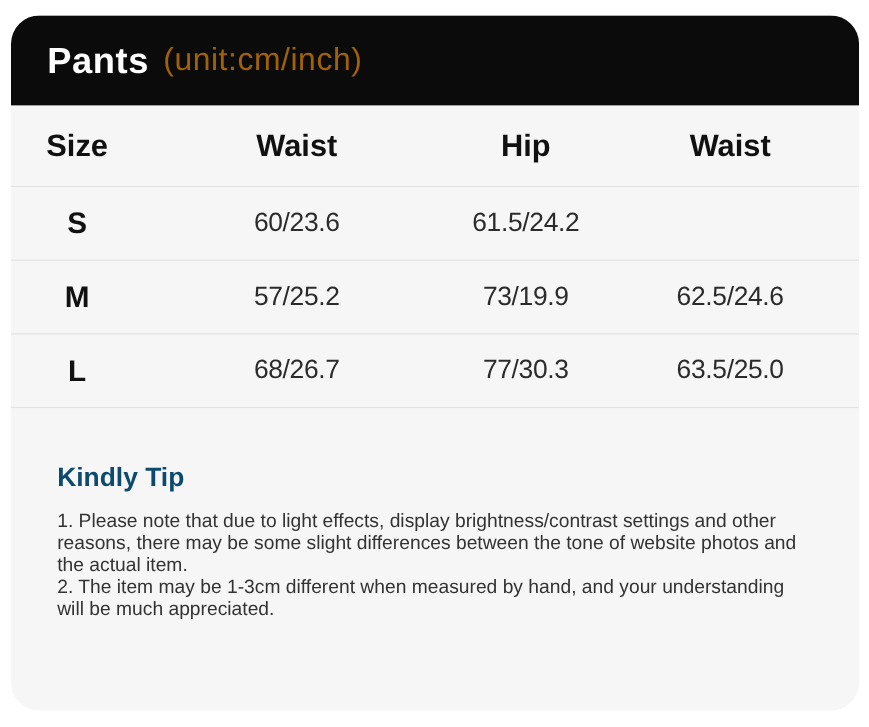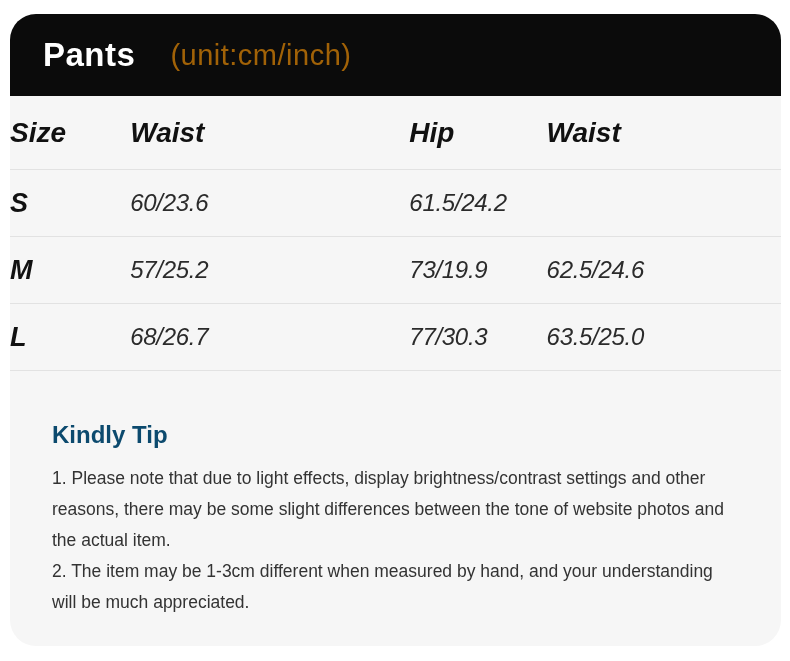--- a/index.html
+++ b/index.html
@@ -26,21 +26,20 @@
     overflow: hidden;
     background: #f6f6f6;
   }
   .card-header {
     background: #0b0b0b;
     height: 82px;
     display: flex;
     align-items: center;
     padding-left: 33px;
     box-sizing: border-box;
-    gap: 22px;
   }
   .card-title {
     color: #ffffff;
     font-size: 33px;
     font-weight: 700;
     letter-spacing: 0.5px;
   }
   .card-unit {
     color: #a16207;
     font-size: 29px;
@@ -57,22 +56,22 @@
     align-items: center;
     border-bottom: 1px solid #e2e2e2;
   }
   .t-row.head {
     height: 73px;
   }
   .t-row.body-row {
     height: 66px;
   }
   .t-cell {
+    text-align: center;
     color: #1c1c1c;
-    font-style: italic;
   }
   .t-row.head .t-cell {
     font-size: 28px;
     font-weight: 700;
     color: #111111;
   }
   .t-cell.size-col {
     font-size: 27px;
     font-weight: 700;
     color: #111111;
@@ -88,21 +87,21 @@
     box-sizing: border-box;
   }
   .tips-heading {
     font-size: 24px;
     font-weight: 700;
     color: #0c4a6e;
     margin: 0 0 14px 0;
   }
   .tips-text {
     font-size: 17.5px;
-    line-height: 31px;
+    line-height: 20px;
     color: #333333;
     margin: 0;
     font-weight: 400;
   }
 </style>
 </head>
 <body>
 
 <div class="page">
   <div class="card">

